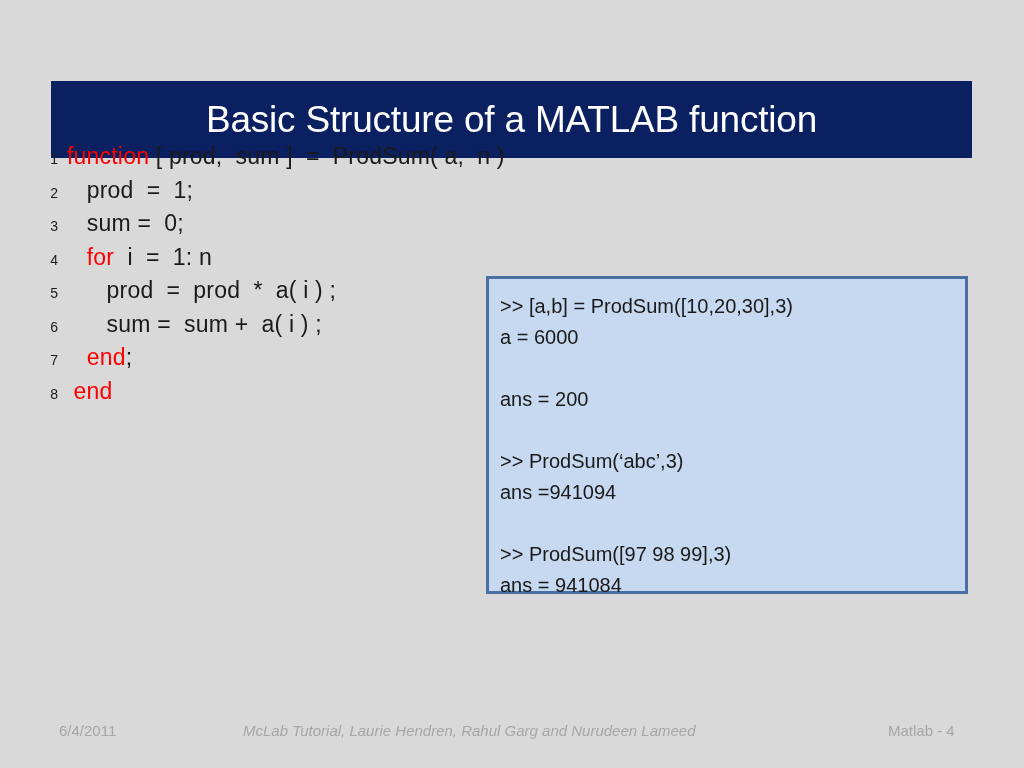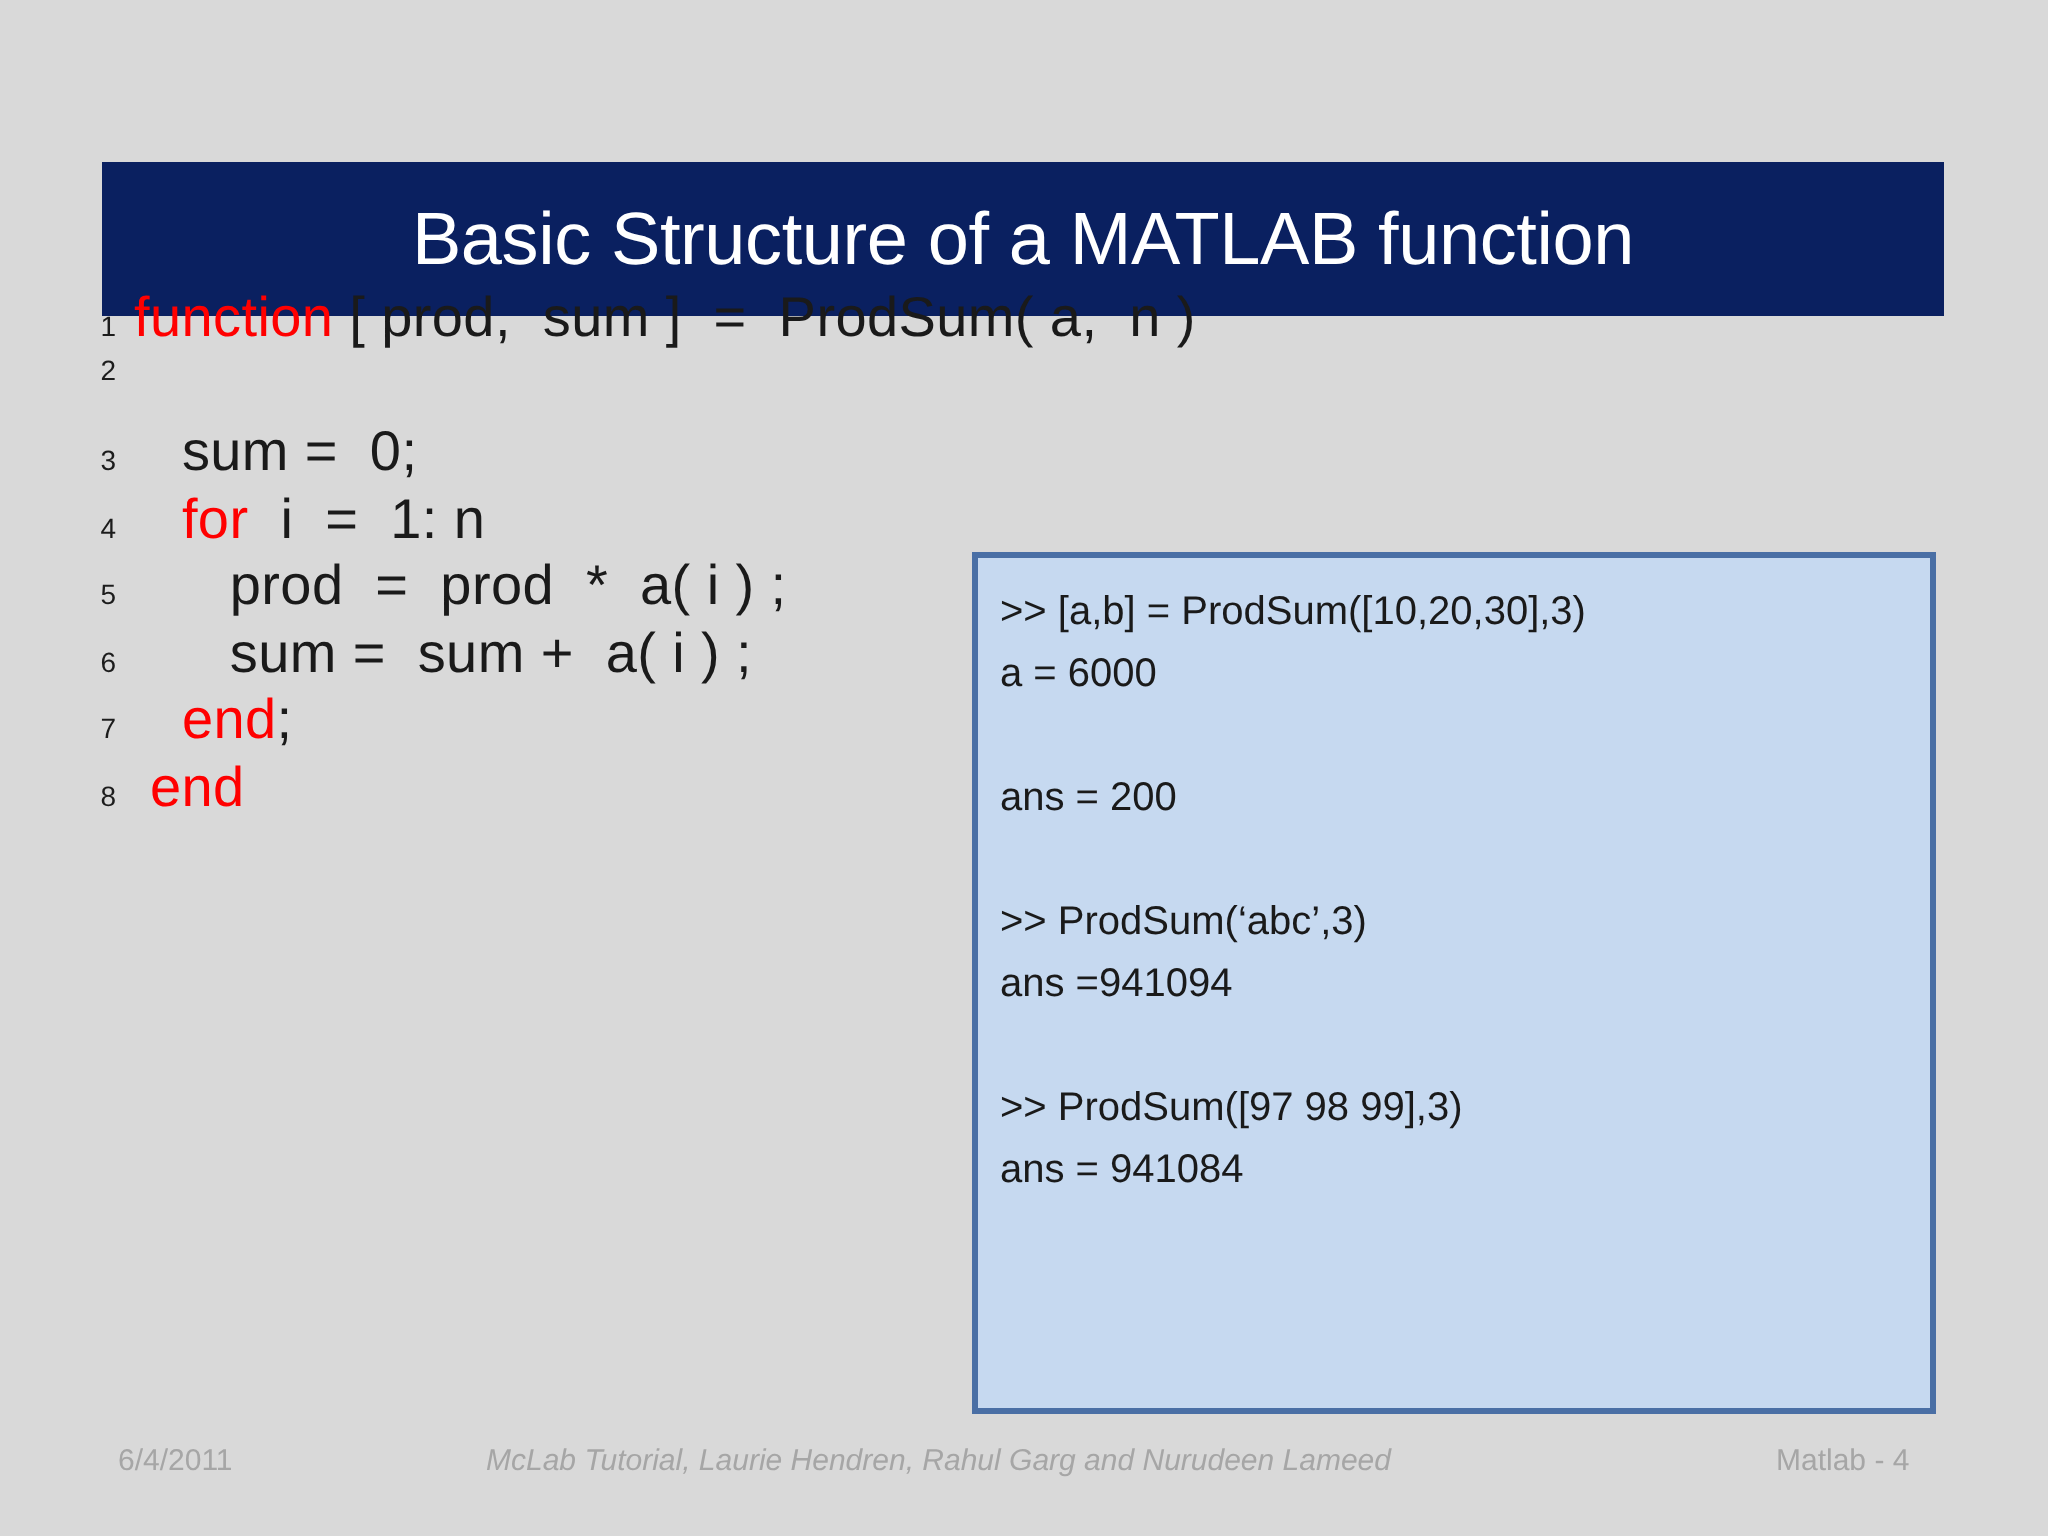--- a/index.html
+++ b/index.html
@@ -52,37 +52,37 @@
   .line-number {
     width: 22px;
     flex: 0 0 22px;
     text-align: right;
     font-size: 14px;
     color: #1c1c1c;
     font-family: "Liberation Sans", sans-serif;
   }
   .line-code {
     padding-left: 9px;
-    font-size: 28px;
+    font-size: 23px;
     color: #1a1a1a;
     white-space: pre;
     font-family: "Liberation Sans", sans-serif;
     letter-spacing: 0.2px;
   }
   .kw {
     color: #ff0000;
   }
 
   
   #console-box {
     position: absolute;
     left: 486px;
     top: 276px;
     width: 482px;
-    height: 431px;
+    height: 318px;
     background: #c6d9f0;
     border: 3px solid #4a6fa5;
     box-sizing: border-box;
   }
   #console-lines {
     padding: 12px 0 0 11px;
   }
   .console-line {
     font-size: 20px;
     color: #1a1a1a;
@@ -120,20 +120,21 @@
   <span class="title-text">Basic Structure of a MATLAB function</span>
 </div>
 
 <div id="code-listing">
     <div class="code-line">
       <span class="line-number">1</span>
       <span class="line-code"><span class="kw">function</span><span> [ prod,  sum ]  =  ProdSum( a,  n )</span></span>
     </div>
     <div class="code-line">
       <span class="line-number">2</span>
+      <span class="line-code"><span>   prod  =  1;</span></span>
     </div>
     <div class="code-line">
       <span class="line-number">3</span>
       <span class="line-code"><span>   sum =  0;</span></span>
     </div>
     <div class="code-line">
       <span class="line-number">4</span>
       <span class="line-code"><span>   </span><span class="kw">for</span><span>  i  =  1: n</span></span>
     </div>
     <div class="code-line">

